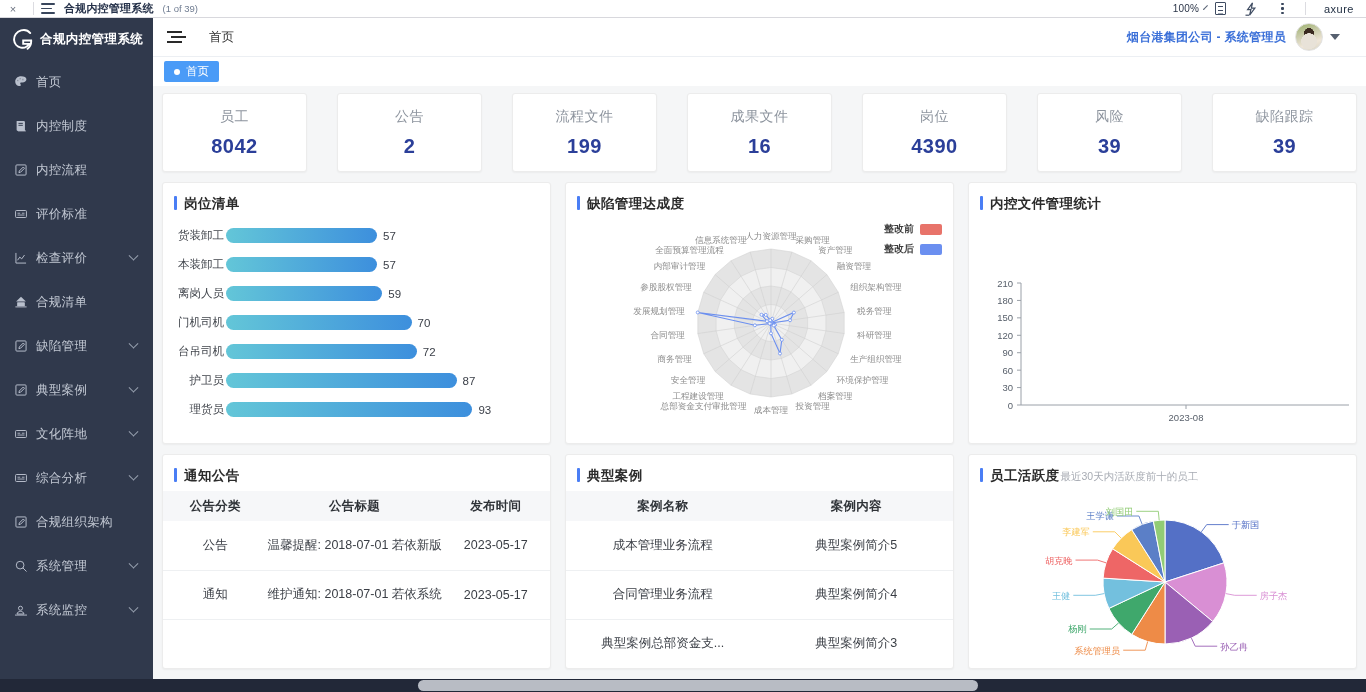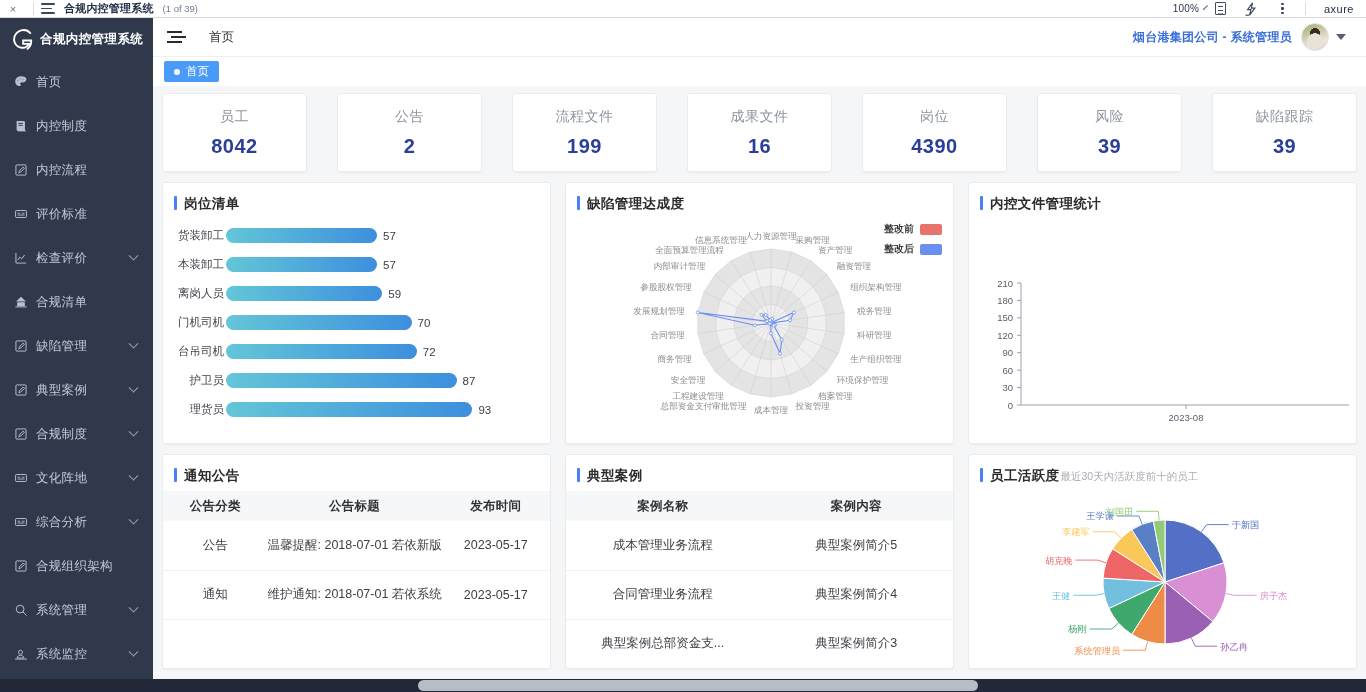--- a/index.html
+++ b/index.html
@@ -89,21 +89,21 @@
   #topbar {
     height: 38px; background: #fff; display: flex; align-items: center;
     padding-left: 14px; flex: none; position: relative;
   }
   #collapse-icon { width: 15px; height: 12px; position: relative; cursor: pointer; }
   #collapse-icon i { position: absolute; left: 0; height: 1.7px; background: #2a2a2a; }
   #collapse-icon i:nth-child(1){ top:0; width:15px; }
   #collapse-icon i:nth-child(2){ top:5px; width:15px; left:4px; }
   #collapse-icon i:nth-child(3){ top:10px; width:15px; }
   #topbar-title { margin-left: 27px; font-size: 12.5px; color: #333; }
-  #user-area { margin-left: auto; display: flex; align-items: center; padding-right: 20px; }
+  #user-area { margin-left: auto; display: flex; align-items: center; padding-right: 26px; }
   #user-name { font-size: 12px; color: #3a6fd8; font-weight: 700; letter-spacing:.3px;}
   #avatar {
     width: 28px; height: 28px; border-radius: 50%; margin-left: 9px;
     background:
       radial-gradient(circle at 50% 66%, #e8e2d8 0 36%, rgba(232,226,216,0) 37%),
       radial-gradient(circle at 50% 34%, #3a2a20 0 22%, rgba(58,42,32,0) 23%),
       linear-gradient(160deg,#9bb06a 0%, #c6c9a6 35%, #efe6d8 70%, #d8d3c2 100%);
     border: 1px solid #e2e2e2;
   }
   #user-caret {
@@ -331,30 +331,20 @@
           <span class="nav-arrow"></span>
         </div>
         <div class="nav-item">
           <span class="nav-ico">
             <svg width="14" height="14" viewBox="0 0 16 16" fill="none" stroke="#b9c0cd" stroke-width="1.1">
               <rect x="2.2" y="2.2" width="11.6" height="11.6" rx="1"></rect>
               <path d="M10.6 4.6 6.1 9.1l-.5 1.9 1.9-.5 4.5-4.5z"></path>
             </svg>
           </span>
           <span class="nav-label">典型案例</span>
-          <span class="nav-arrow"></span>
-        </div>
-        <div class="nav-item">
-          <span class="nav-ico">
-            <svg width="14" height="14" viewBox="0 0 16 16" fill="none" stroke="#b9c0cd" stroke-width="1.1">
-              <rect x="2.2" y="2.2" width="11.6" height="11.6" rx="1"></rect>
-              <path d="M10.6 4.6 6.1 9.1l-.5 1.9 1.9-.5 4.5-4.5z"></path>
-            </svg>
-          </span>
-          <span class="nav-label">合规制度</span>
           <span class="nav-arrow"></span>
         </div>
         <div class="nav-item">
           <span class="nav-ico">
             <svg width="14" height="14" viewBox="0 0 16 16" fill="none" stroke="#b9c0cd" stroke-width="1.1">
               <rect x="1.8" y="4" width="12.4" height="8" rx="1"></rect>
               <path d="M4 7.1h3.1M4 9.2h8M9 7.1h3" stroke-width="1"></path>
             </svg>
           </span>
           <span class="nav-label">文化阵地</span>

